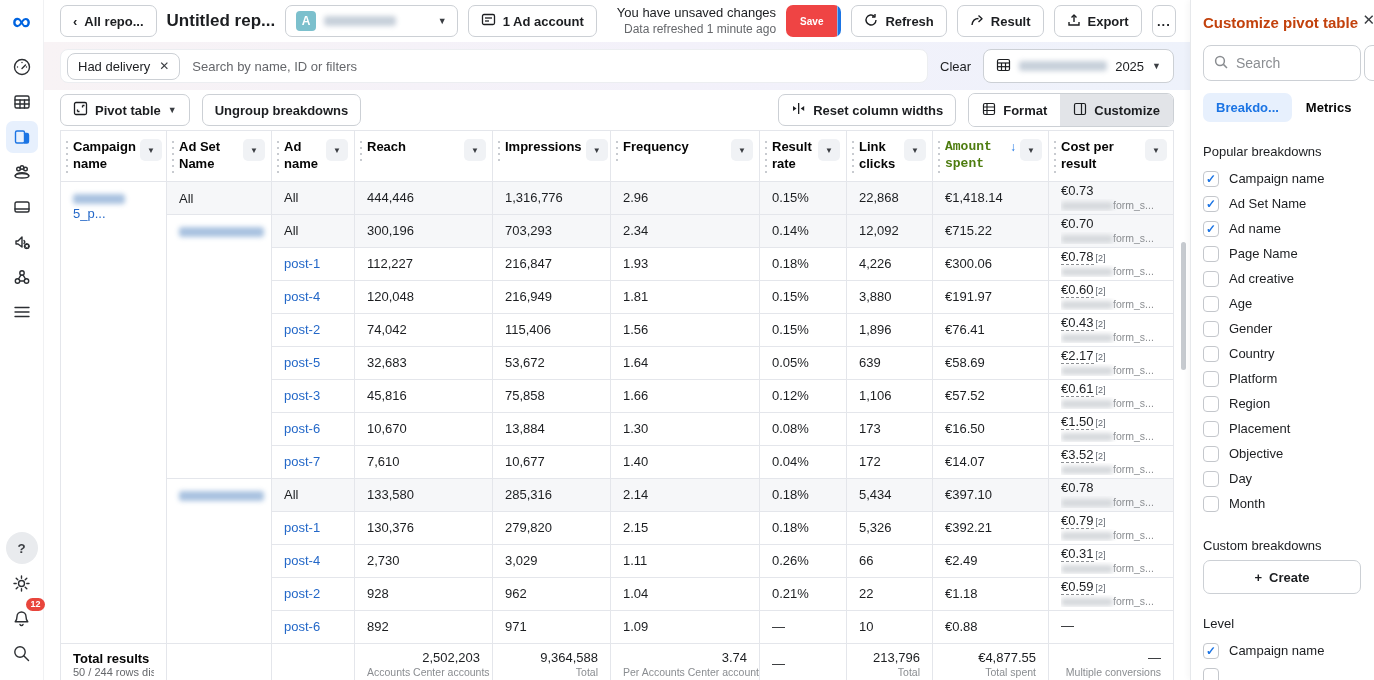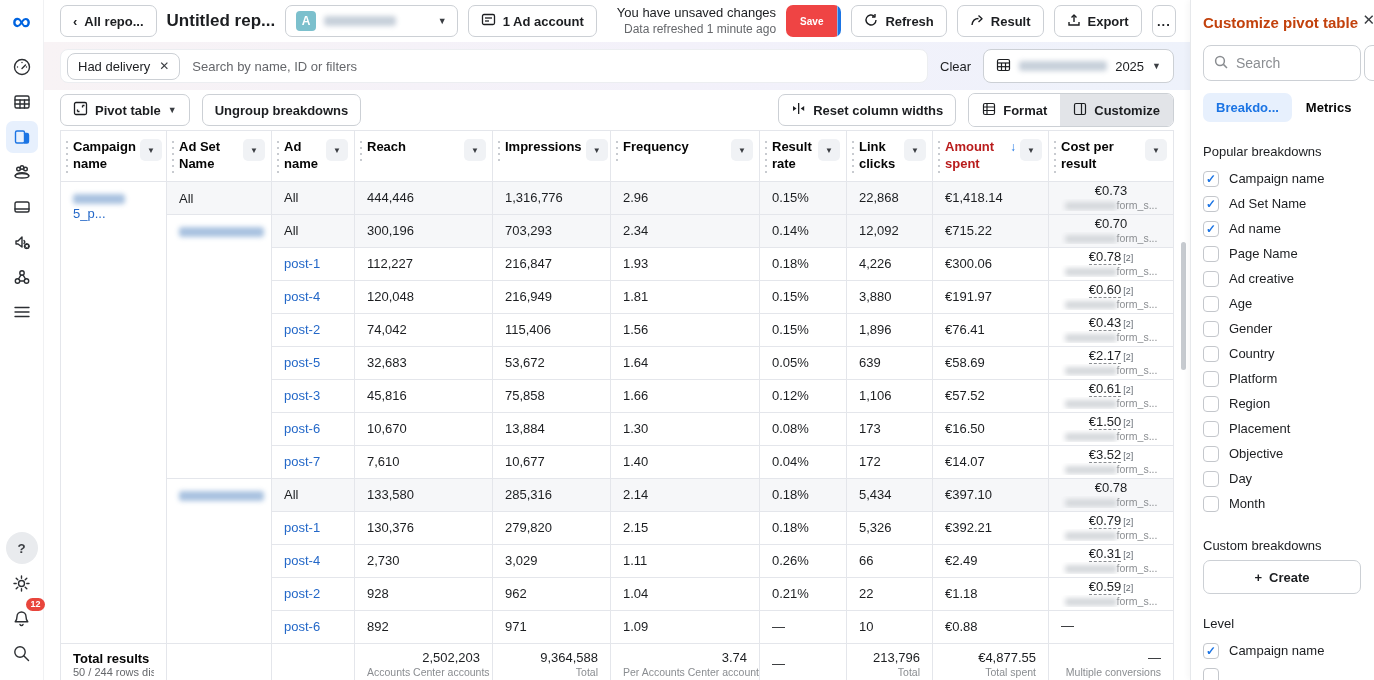--- a/index.html
+++ b/index.html
@@ -62,28 +62,28 @@
   .redact.sub { height:8px; background:#d4d7db; }
 
   
   .tablewrap { position:relative; flex:1; padding-left:16px; overflow:hidden; }
   table { border-collapse:collapse; table-layout:fixed; width:1113px; }
   th, td { border:1px solid #e4e6eb; }
   thead th { background:#fff; padding:8px 6px 8px 4px; vertical-align:top; text-align:left; cursor:pointer; }
   .th-flex { display:flex; align-items:flex-start; gap:4px; }
   .dots { width:4px; align-self:stretch; min-height:26px; background-image:radial-gradient(circle,#c8cbd0 1px,transparent 1.2px); background-size:4px 6px; background-repeat:repeat-y; background-position:center top; flex:0 0 4px; }
   .th-label { flex:1 1 auto; font-size:13px; font-weight:bold; color:#050505; line-height:1.3; }
-  th.sorted .th-label { color:#b91c1c; }
+  th.sorted .th-label { color:#4d7c0f;font-family:Liberation Mono, monospace; }
   .sort-arrow { color:#1b74e4; font-size:12px; font-weight:bold; margin-top:1px; }
   .menu-chip { flex:0 0 auto; width:22px; height:22px; border-radius:5px; background:#f0f2f5; display:flex; align-items:center; justify-content:center; font-size:8px; color:#3a3d42; cursor:pointer; }
   tbody td { height:33px; padding:0 12px; font-size:13px; color:#1c1e21; background:#fff; }
   td.span-cell { vertical-align:top; padding-top:9px; }
   td.agg { background:#f6f7f9; }
   a.tlink { color:#2468c8; text-decoration:none; cursor:pointer; }
-  td.cpr { text-align:center; line-height:1.15; padding-top:2px; padding-bottom:2px; vertical-align:middle; }
+  td.cpr { text-align:left; line-height:1.15; padding-top:2px; padding-bottom:2px; vertical-align:middle; }
   .cpr-val { font-size:13px; color:#1c1e21; }
   .cpr-val.fn { border-bottom:1px dashed #8a8d91; }
   .cpr-fn { font-size:9px; color:#606770; margin-left:2px; }
   .cpr-sub { font-size:10.5px; color:#8a8d91; white-space:nowrap; overflow:hidden; }
   tfoot td { height:42px; padding:2px 12px; vertical-align:middle; background:#fff; border-top:1px solid #d8dadf; }
   .tot-title { font-weight:bold; font-size:13px; color:#050505; }
   .tot-rows { font-size:11px; color:#65676b; white-space:nowrap; overflow:hidden; }
   .tot-val { text-align:right; font-size:13px; color:#1c1e21; line-height:1.2; }
   .tot-sub { text-align:right; font-size:10.5px; color:#8a8d91; white-space:nowrap; }
   .tot-left { text-align:left; }

